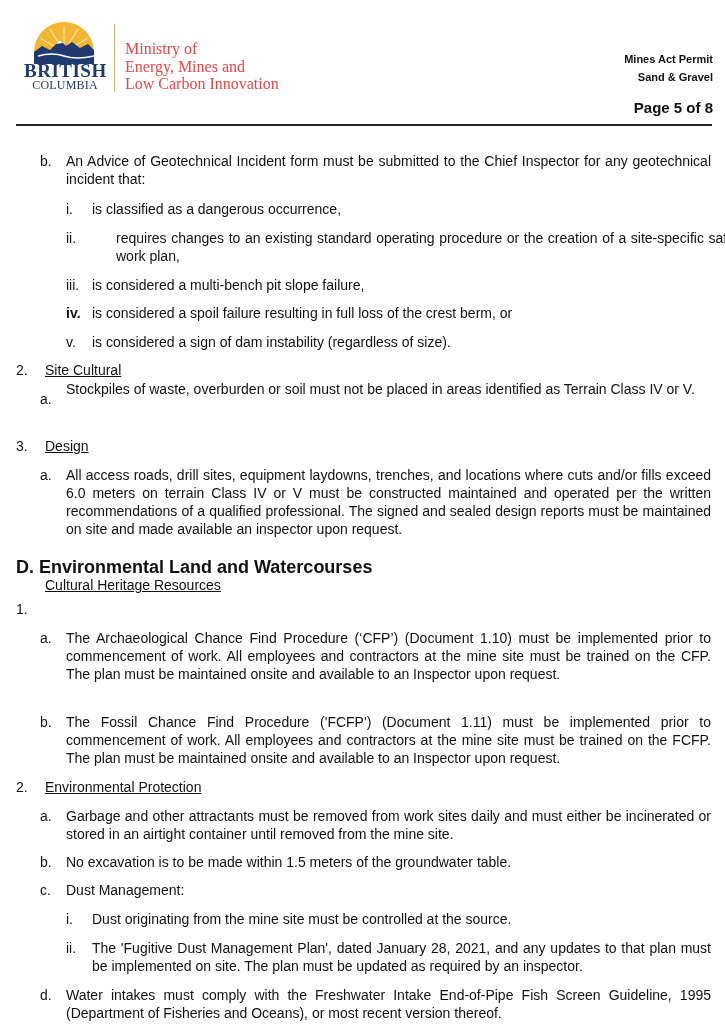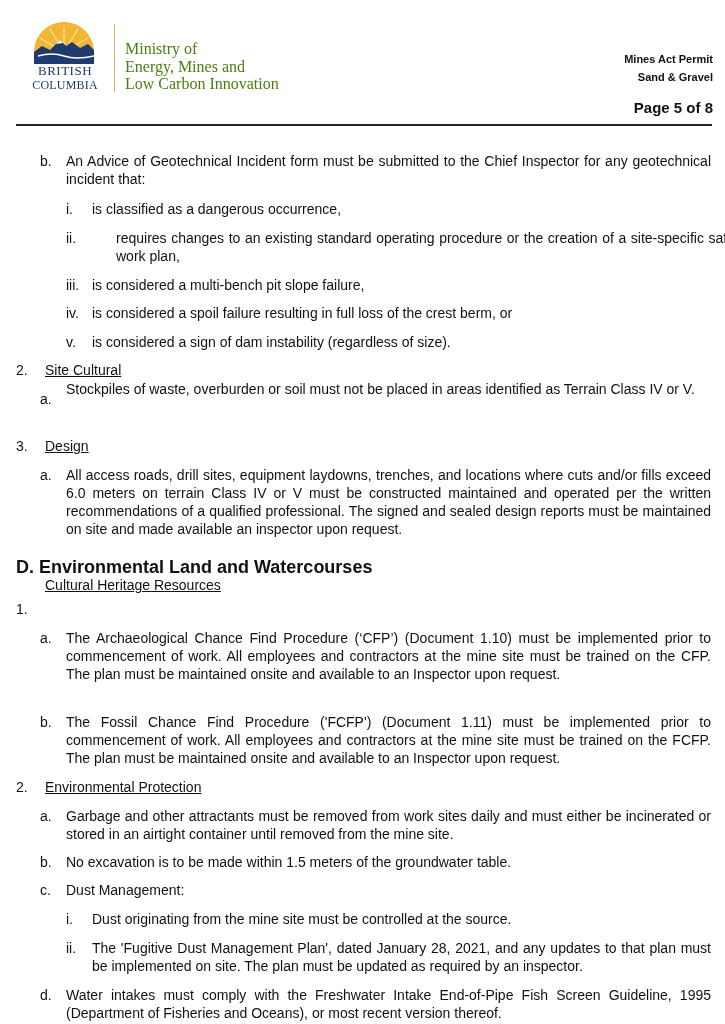--- a/index.html
+++ b/index.html
@@ -1,24 +1,24 @@
 <!DOCTYPE html>
 <html><head>
 <meta charset="utf-8">
 <style>
   html, body { margin: 0; padding: 0; background: #ffffff; }
   body { width: 725px; height: 1024px; overflow: hidden; position: relative; font-family: "Liberation Sans", sans-serif; color: #111; }
   .header { position: absolute; left: 0; top: 0; width: 725px; height: 130px; }
   .logo { position: absolute; left: 24px; top: 22px; width: 80px; height: 72px; }
   .logo svg { position: absolute; left: 8px; top: 0; }
   .bc-text { position: absolute; left: 0; top: 42px; width: 82px; text-align: center; font-family: "Liberation Serif", serif; color: #1f3a6e; line-height: 14px; }
-  .bc-text .l1 { font-size: 13px; letter-spacing: 0.5px; display:block; }
+  .bc-text .l1 { font-size: 19px; letter-spacing: 0.5px; display:block;font-weight:bold; }
   .bc-text .l2 { font-size: 12px; letter-spacing: 0.2px; display:block; }
   .vline { position: absolute; left: 114px; top: 24px; width: 1px; height: 68px; background: #d9b56a; }
-  .ministry { position: absolute; left: 125px; top: 40px; font-family: "Liberation Serif", serif; color: #4d7c0f; font-size: 16px; line-height: 17.5px; }
+  .ministry { position: absolute; left: 125px; top: 40px; font-family: "Liberation Serif", serif; color: #ef4444; font-size: 16px; line-height: 17.5px; }
   .ministry span { display: block; }
   .permit { position: absolute; right: 12px; top: 50px; text-align: right; font-weight: bold; font-size: 11px; line-height: 18px; }
   .permit span { display: block; }
   .pagenum { position: absolute; right: 12px; top: 99px; font-weight: bold; font-size: 15px; text-align: right; }
   .rule { position: absolute; left: 16px; top: 124px; width: 696px; height: 2px; background: #222; }
 
   .content { position: absolute; left: 0; top: 0; width: 725px; font-size: 14px; line-height: 18px; }
   .p { position: absolute; text-align: justify; }
   .lbl { position: absolute; }
   .u { text-decoration: underline; }
@@ -68,21 +68,21 @@
 
   <div class="lbl" style="left:66px;top:200px;">i.</div>
   <div class="p" style="left:92px;top:200px;width:619px;">is classified as a dangerous occurrence,</div>
 
   <div class="lbl" style="left:66px;top:229px;">ii.</div>
   <div class="p" style="left:92px;top:229px;width:619px;margin-left:24px;">requires changes to an existing standard operating procedure or the creation of a site-specific safe work plan,</div>
 
   <div class="lbl" style="left:66px;top:276px;">iii.</div>
   <div class="p" style="left:92px;top:276px;width:619px;">is considered a multi-bench pit slope failure,</div>
 
-  <div class="lbl" style="left:66px;top:304px;">iv.</div>
+  <div class="lbl" style="left:66px;top:304px;font-weight:bold;">iv.</div>
   <div class="p" style="left:92px;top:304px;width:619px;">is considered a spoil failure resulting in full loss of the crest berm, or</div>
 
   <div class="lbl" style="left:66px;top:333px;">v.</div>
   <div class="p" style="left:92px;top:333px;width:619px;">is considered a sign of dam instability (regardless of size).</div>
 
   <div class="lbl" style="left:16px;top:361px;">2.</div>
   <div class="lbl u" style="left:45px;top:361px;">Site Cultural</div>
   <div class="lbl" style="left:40px;top:390px;">a.</div>
   <div class="p" style="left:66px;top:380px;width:645px;">Stockpiles of waste, overburden or soil must not be placed in areas identified as Terrain Class IV or V.</div>
 

